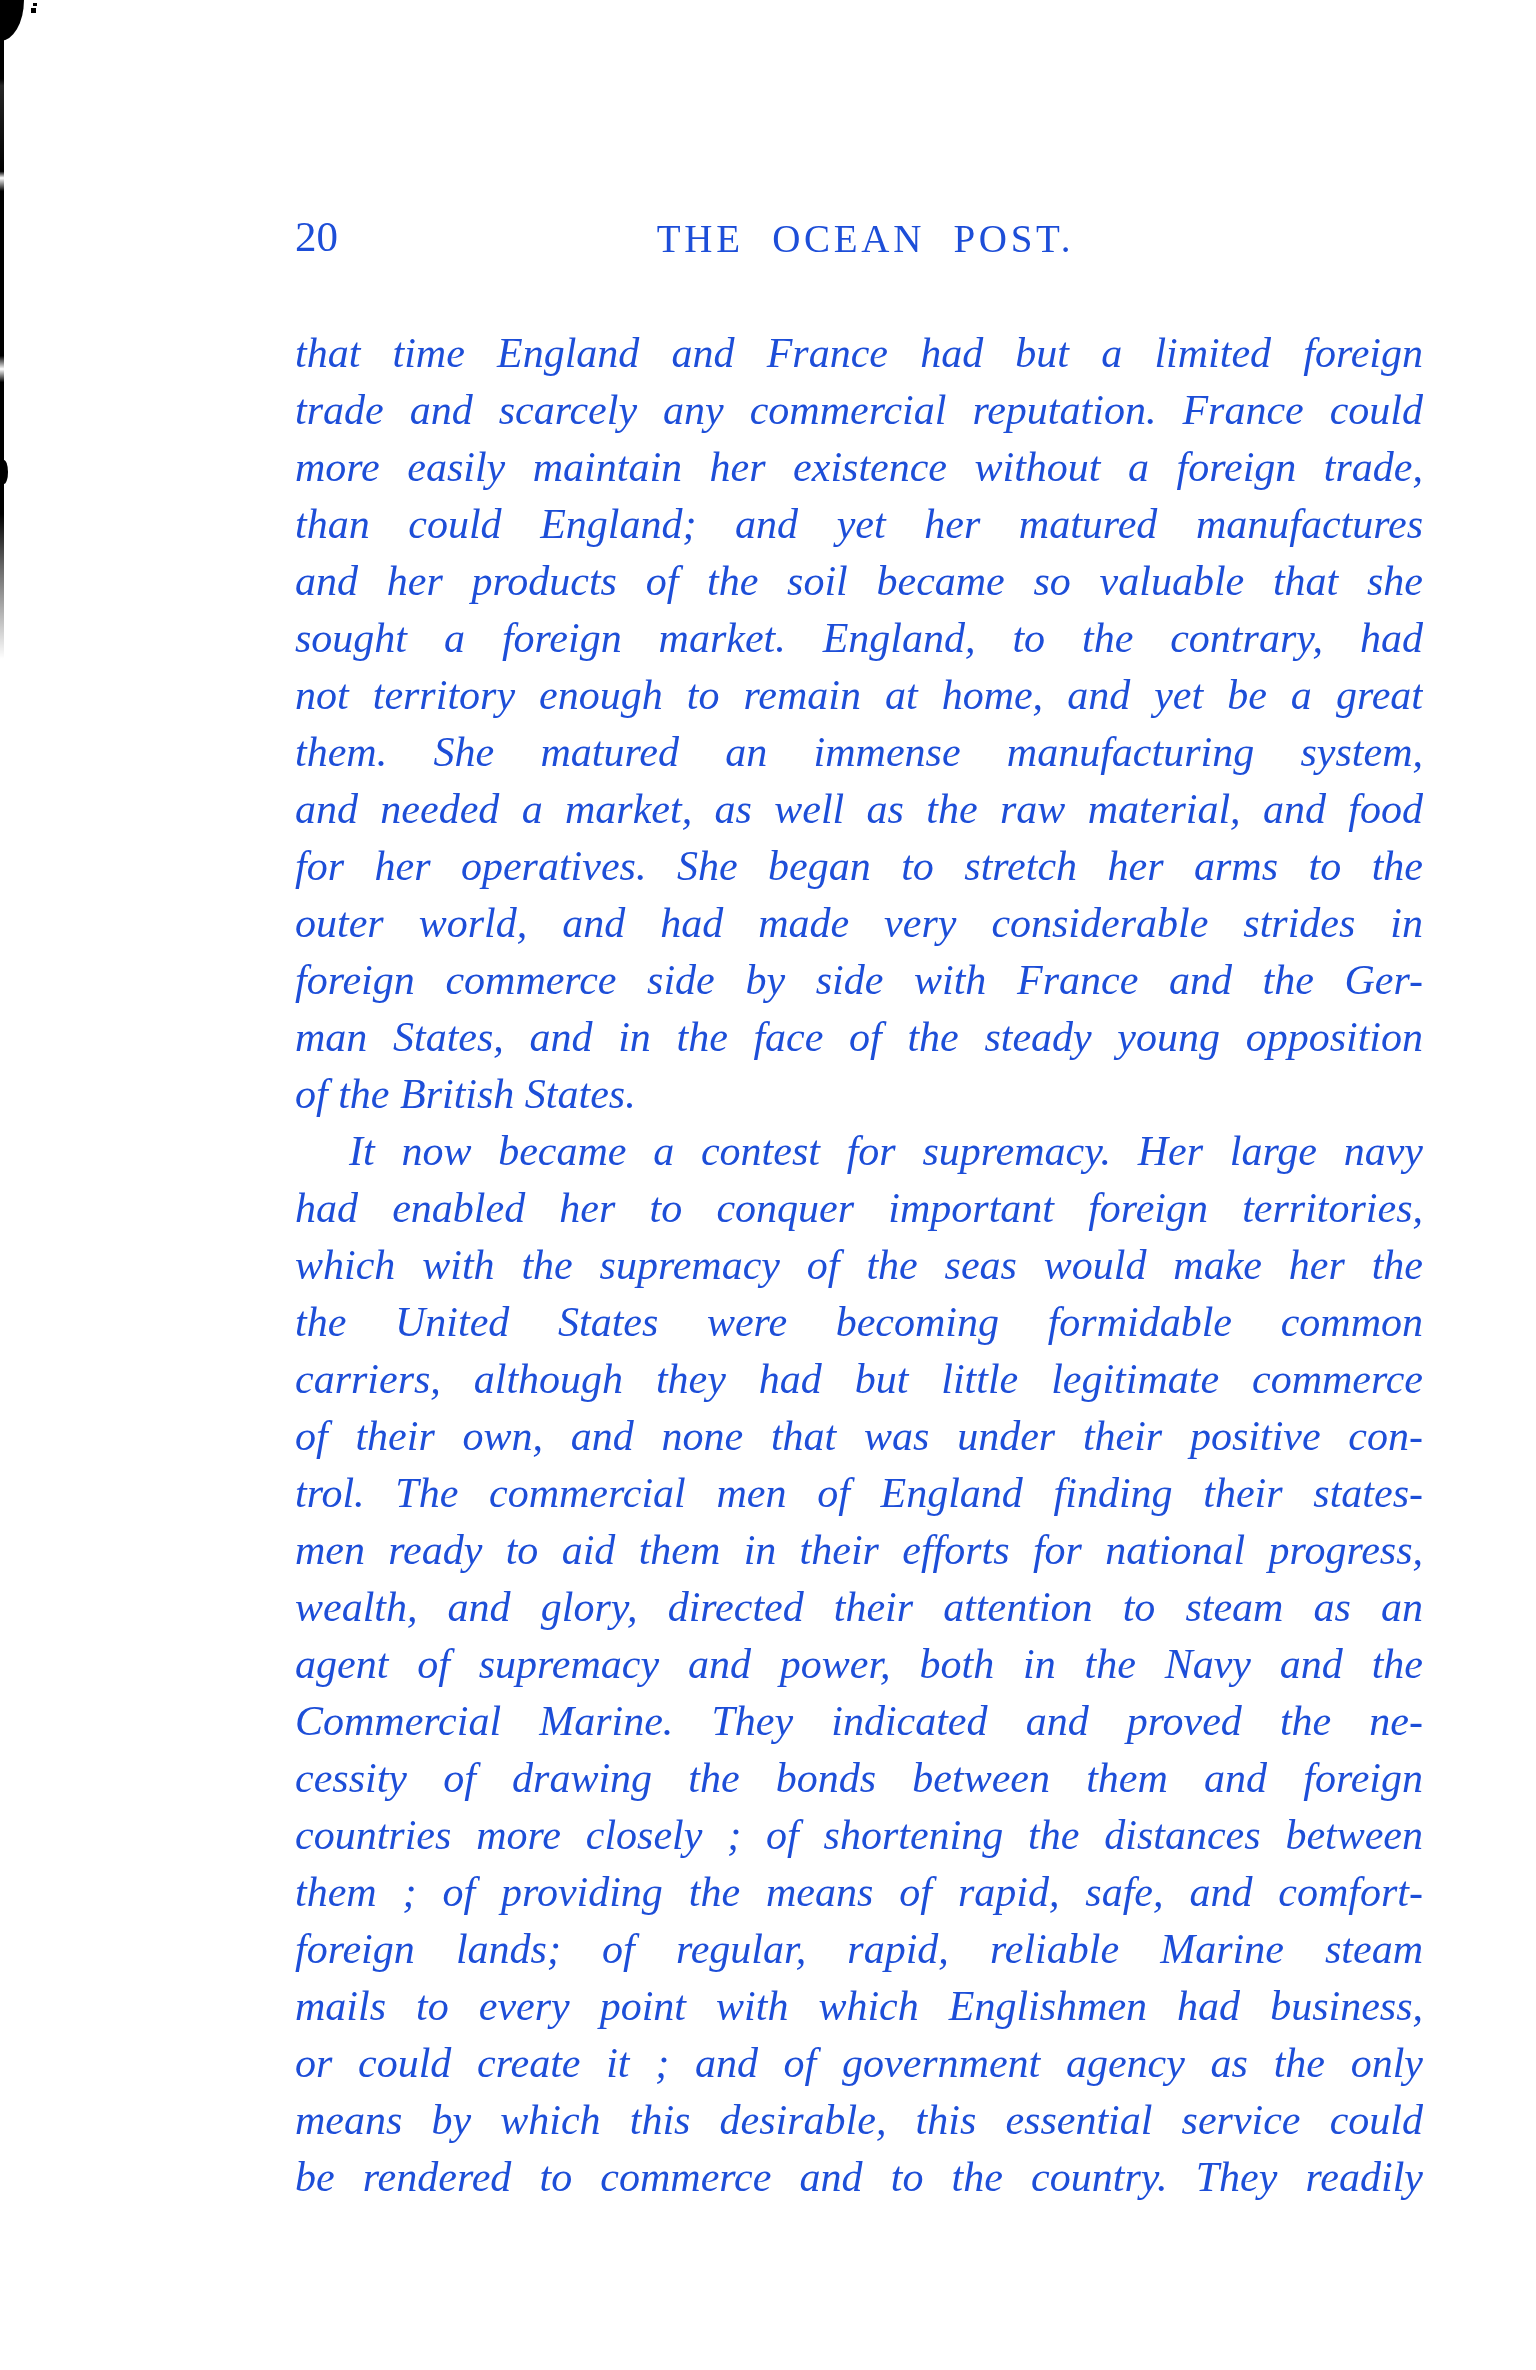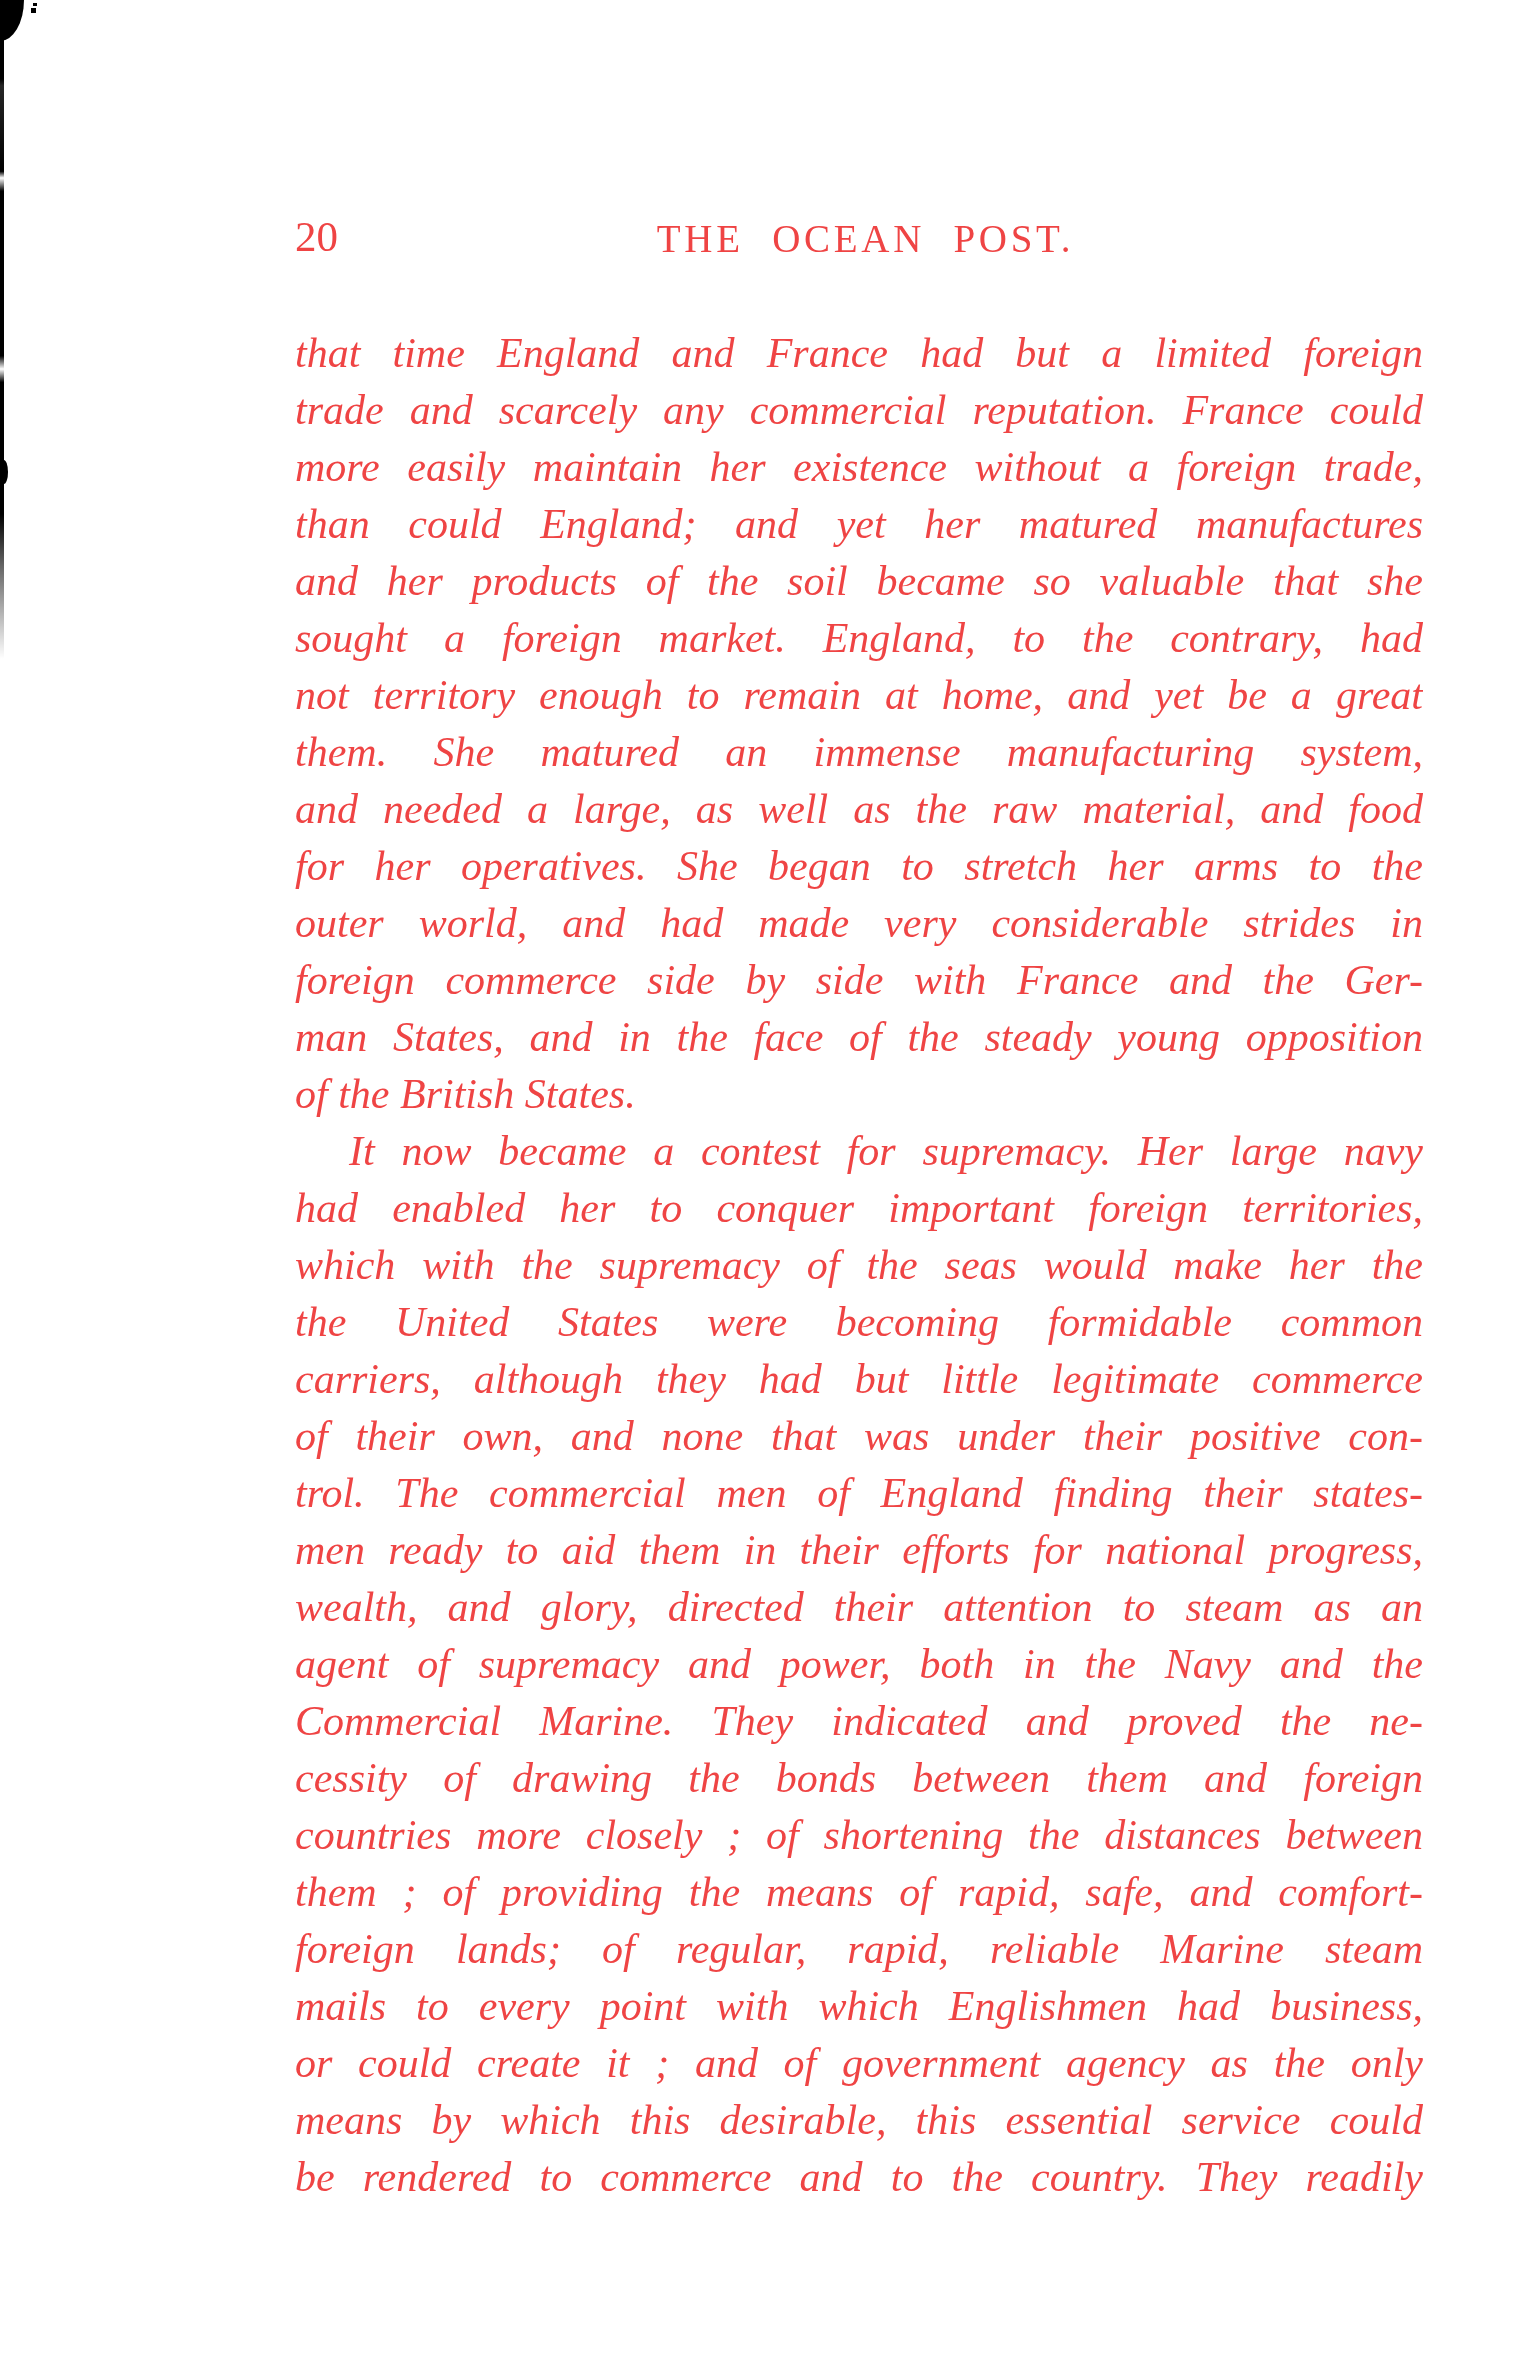--- a/index.html
+++ b/index.html
@@ -7,21 +7,21 @@
     padding: 0;
     background: #ffffff;
   }
   #book-page {
     position: relative;
     width: 1443px;
     height: 2371px;
     background: #ffffff;
     overflow: hidden;
     font-family: "Liberation Serif", "DejaVu Serif", serif;
-    color: #ef4444;
+    color: #1d4ed8;
   }
 
   
   .corner-blot {
     position: absolute;
     left: 0; top: 0;
     width: 24px; height: 41px;
     background: #000;
     border-bottom-right-radius: 100% 100%;
   }
@@ -116,21 +116,21 @@
   <div class="text-block">
       <div class="paragraph">
         <div class="line">that time England and France had but a limited foreign</div>
         <div class="line">trade and scarcely any commercial reputation. France could</div>
         <div class="line">more easily maintain her existence without a foreign trade,</div>
         <div class="line">than could England; and yet her matured manufactures</div>
         <div class="line">and her products of the soil became so valuable that she</div>
         <div class="line">sought a foreign market. England, to the contrary, had</div>
         <div class="line">not territory enough to remain at home, and yet be a great</div>
         <div class="line">them. She matured an immense manufacturing system,</div>
-        <div class="line">and needed a large, as well as the raw material, and food</div>
+        <div class="line">and needed a market, as well as the raw material, and food</div>
         <div class="line">for her operatives. She began to stretch her arms to the</div>
         <div class="line">outer world, and had made very considerable strides in</div>
         <div class="line">foreign commerce side by side with France and the Ger-</div>
         <div class="line">man States, and in the face of the steady young opposition</div>
         <div class="line no-just">of the British States.</div>
       </div>
       <div class="paragraph indented">
         <div class="line">It now became a contest for supremacy. Her large navy</div>
         <div class="line">had enabled her to conquer important foreign territories,</div>
         <div class="line">which with the supremacy of the seas would make her the</div>

